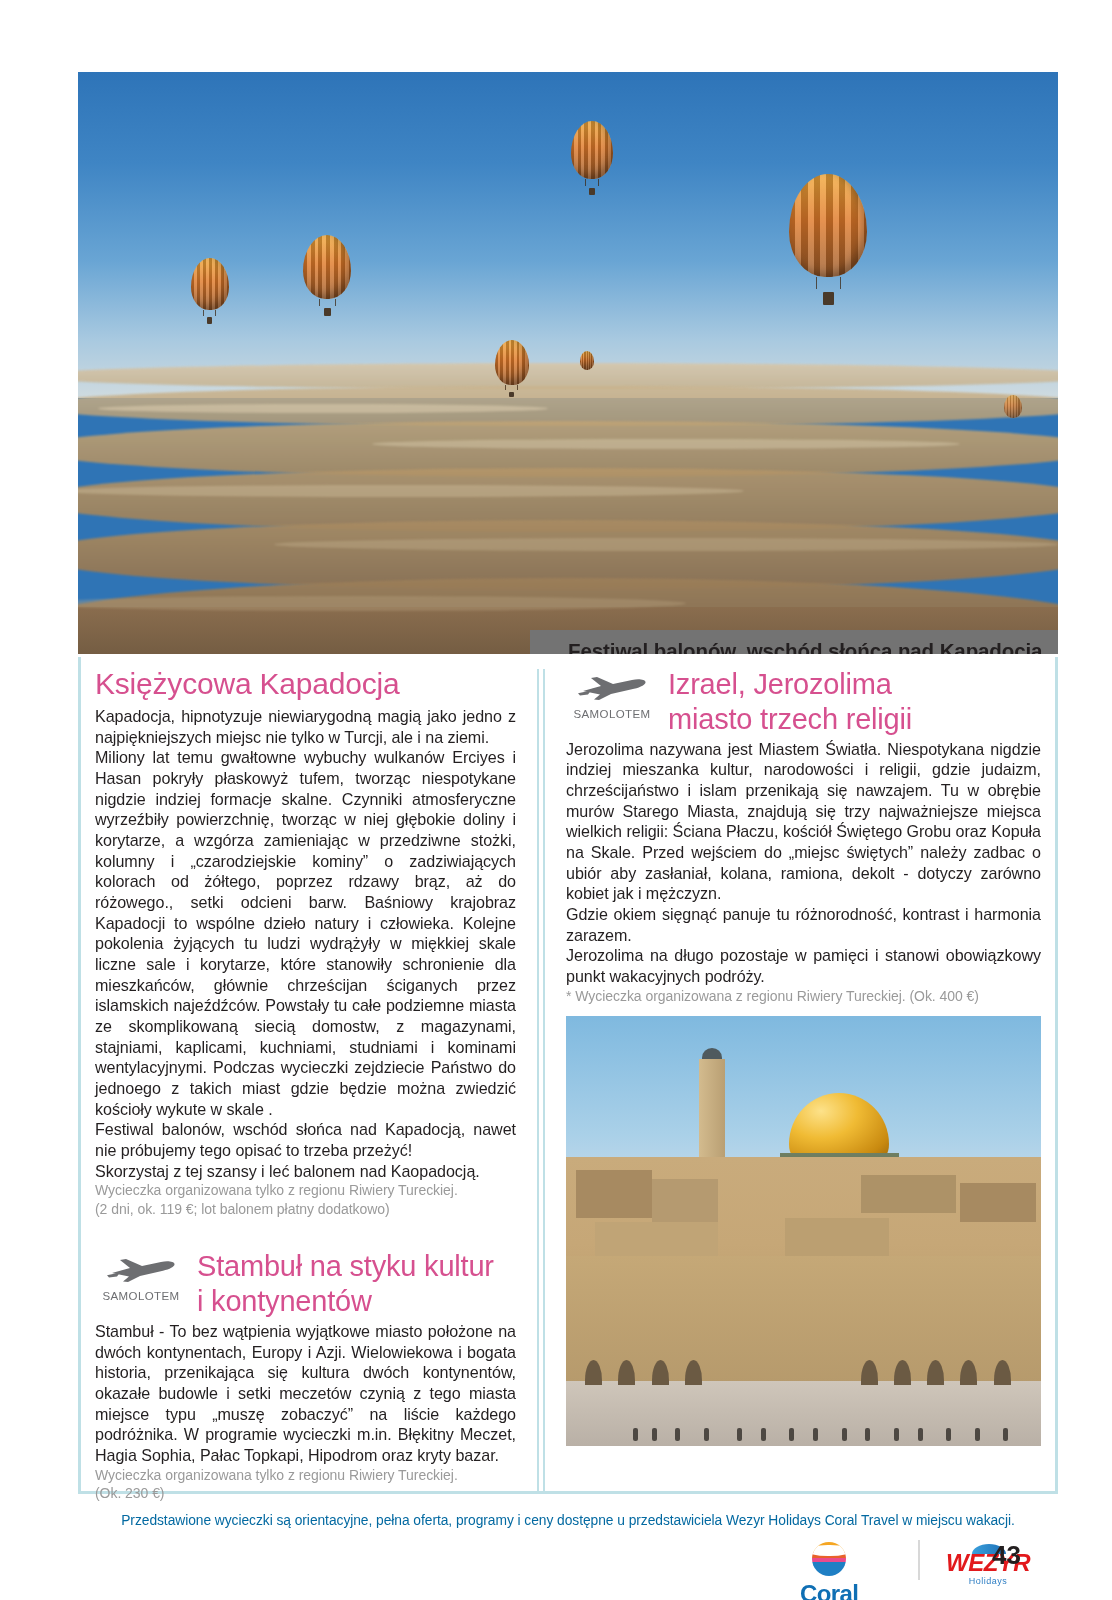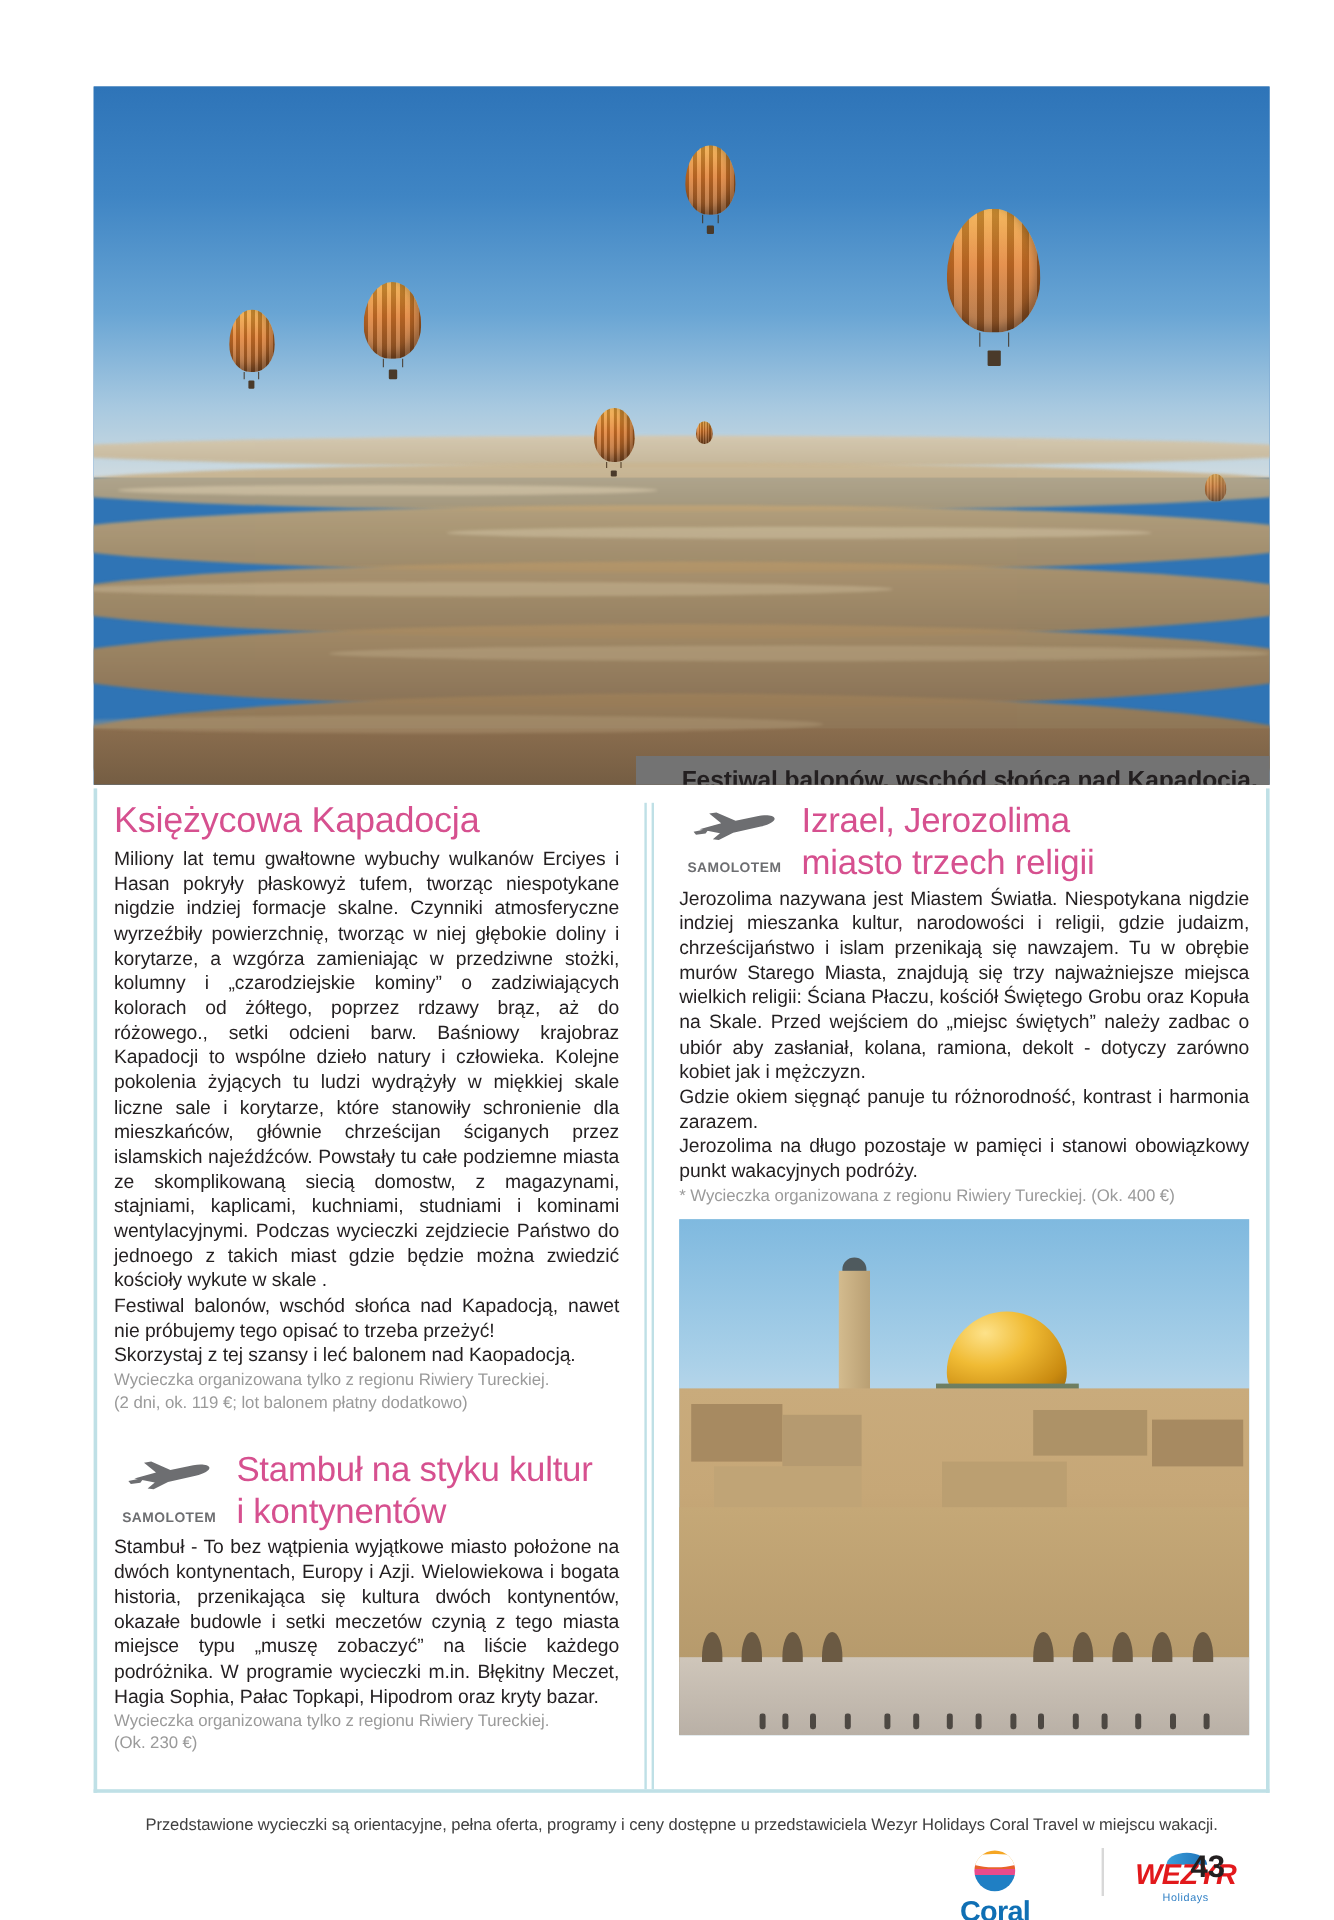--- a/index.html
+++ b/index.html
@@ -174,24 +174,24 @@
   }
   .plane-badge {
     width: 92px;
     flex: 0 0 92px;
     padding-top: 4px;
     text-align: center;
   }
   .plane-badge svg { display: block; margin: 0 auto; }
   .plane-badge .badge-label {
     font-size: 11.5px;
-    font-weight: bold;
+    font-weight: normal;
     color: #6d6e71;
     letter-spacing: .4px;
-    margin-top: 17px;
+    margin-top: 7px;
   }
   .plane-head h2 {
     margin: 0;
     font-size: 29px;
     font-weight: normal;
     color: #d6508f;
     line-height: 1.2;
     letter-spacing: -0.2px;
   }
   .plane-head h2 .l { display: block; }
@@ -272,21 +272,21 @@
   }
 
   
   .footer-note {
     position: absolute;
     left: 78px;
     top: 1513px;
     width: 980px;
     text-align: center;
     font-size: 13.8px;
-    color: #404040;
+    color: #0369a1;
     letter-spacing: -0.05px;
   }
   .footer-logos {
     position: absolute;
     left: 78px;
     top: 1538px;
     width: 980px;
     height: 52px;
   }
   .logo-coral {
@@ -405,20 +405,21 @@
 
     </div>
   </div>
 
   <div class="content">
 
     <div class="col-left">
 
       <h1 class="section-title">Księżycowa Kapadocja</h1>
 
+      <p class="body">Kapadocja, hipnotyzuje niewiarygodną magią jako jedno z najpiękniejszych miejsc nie tylko w Turcji, ale i na ziemi.</p>
       <p class="body">Miliony lat temu gwałtowne wybuchy wulkanów Erciyes i Hasan pokryły płaskowyż tufem, tworząc niespotykane nigdzie indziej formacje skalne. Czynniki atmosferyczne wyrzeźbiły powierzchnię, tworząc w niej głębokie doliny i korytarze, a wzgórza zamieniając w przedziwne stożki, kolumny i „czarodziejskie kominy” o zadziwiających kolorach od żółtego, poprzez rdzawy brąz, aż do różowego., setki odcieni barw. Baśniowy krajobraz Kapadocji to wspólne dzieło natury i człowieka. Kolejne pokolenia żyjących tu ludzi wydrążyły w miękkiej skale liczne sale i korytarze, które stanowiły schronienie dla mieszkańców, głównie chrześcijan ściganych przez islamskich najeźdźców. Powstały tu całe podziemne miasta ze skomplikowaną siecią domostw, z magazynami, stajniami, kaplicami, kuchniami, studniami i kominami wentylacyjnymi. Podczas wycieczki zejdziecie Państwo do jednoego z takich miast gdzie będzie można zwiedzić kościoły wykute w skale .</p>
       <p class="body">Festiwal balonów, wschód słońca nad Kapadocją, nawet nie próbujemy tego opisać to trzeba przeżyć!</p>
       <p class="body left-align">Skorzystaj z tej szansy i leć balonem nad Kaopadocją.</p>
       <p class="note left-align">Wycieczka organizowana tylko z regionu Riwiery Tureckiej.</p>
       <p class="note left-align">(2 dni, ok. 119 €; lot balonem płatny dodatkowo)</p>
 
       <div class="plane-head" style="margin-top:30px;">
         <div class="plane-badge">
           <svg width="74" height="30" viewBox="0 0 74 30">
             <path fill="#6d6e71" d="M8 20 L26 15 L16 7 L22 6 L38 13 L57 9 C64 7.6 70 8.6 70.5 11 C71 13.4 66 16.3 59 17.8 L36 23 L24 29 L19 28.4 L25 23.4 Z"></path>

